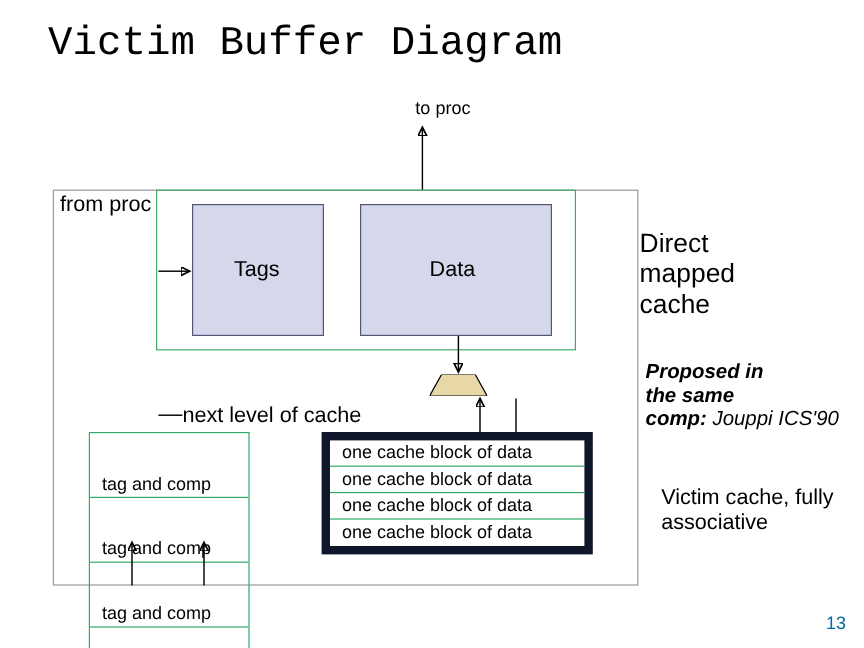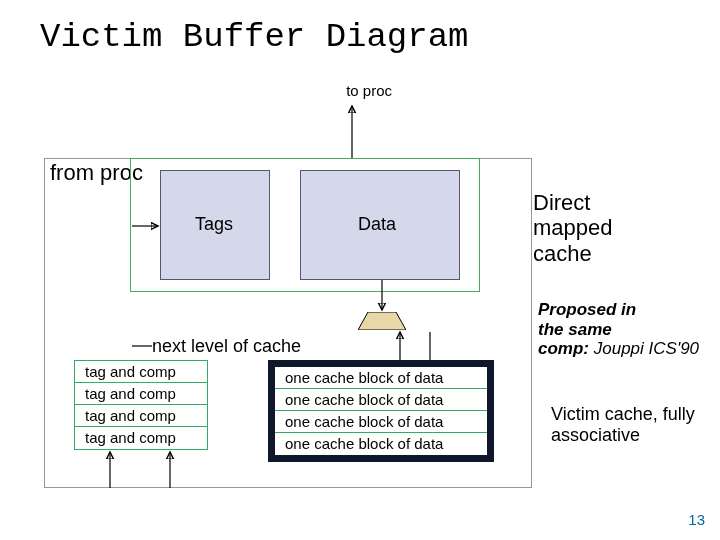--- a/index.html
+++ b/index.html
@@ -16,35 +16,35 @@
   .tags-box { position: absolute; left: 160px; top: 170px; width: 110px; height: 110px; border: 1px solid #557; background: #d4d8ea; }
   .data-box { position: absolute; left: 300px; top: 170px; width: 160px; height: 110px; border: 1px solid #557; background: #d4d8ea; }
   .tags-lbl { position: absolute; left: 195px; top: 214px; font-size: 18px; }
   .data-lbl { position: absolute; left: 358px; top: 214px; font-size: 18px; }
 
   
   .dm-lbl { position: absolute; left: 533px; top: 190px; font-size: 22px; line-height: 1.15; }
 
   
   .toproc { position: absolute; left: 312px; top: 82px; font-size: 15px; text-align: right; width: 80px; }
-  .fromproc { position: absolute; left: 50px; top: 160px; font-size: 22px; text-align: right; }
+  .fromproc { position: absolute; left: 50px; top: 160px; font-size: 18px; text-align: right; }
 
   
   .mux { position: absolute; left: 358px; top: 312px; width: 48px; height: 18px; }
   .mux svg polygon { fill: #e8d8a8; stroke: #000; stroke-width: 1; }
 
   
   .nl-lbl { position: absolute; left: 152px; top: 336px; font-size: 18px; }
 
   
   .tagtbl { position: absolute; left: 74px; top: 360px; border: 1px solid #3a6; }
   .datatbl { position: absolute; left: 268px; top: 360px; border: 7px solid #0f172a; }
   .row { border-bottom: 1px solid #3a6; padding: 0 10px; height: 22px; line-height: 22px; font-size: 15px; white-space: nowrap; }
   .row:last-child { border-bottom: none; }
-  .tagtbl .row { width: 132px; }
+  .tagtbl .row { width: 132px; margin-top: 32px; }
   .datatbl .row { width: 212px; }
 
   
   .prop { position: absolute; left: 538px; top: 300px; font-size: 17px; font-style: italic; font-weight: bold; line-height: 1.15; }
   .prop .plain { font-style: italic; font-weight: normal; }
   .vc-lbl { position: absolute; left: 535px; top: 404px; font-size: 18px; line-height: 1.15; margin-left: 16px; }
 
   
   .pg { position: absolute; right: 15px; bottom: 12px; font-size: 15px; color: #0369a1; }
 

